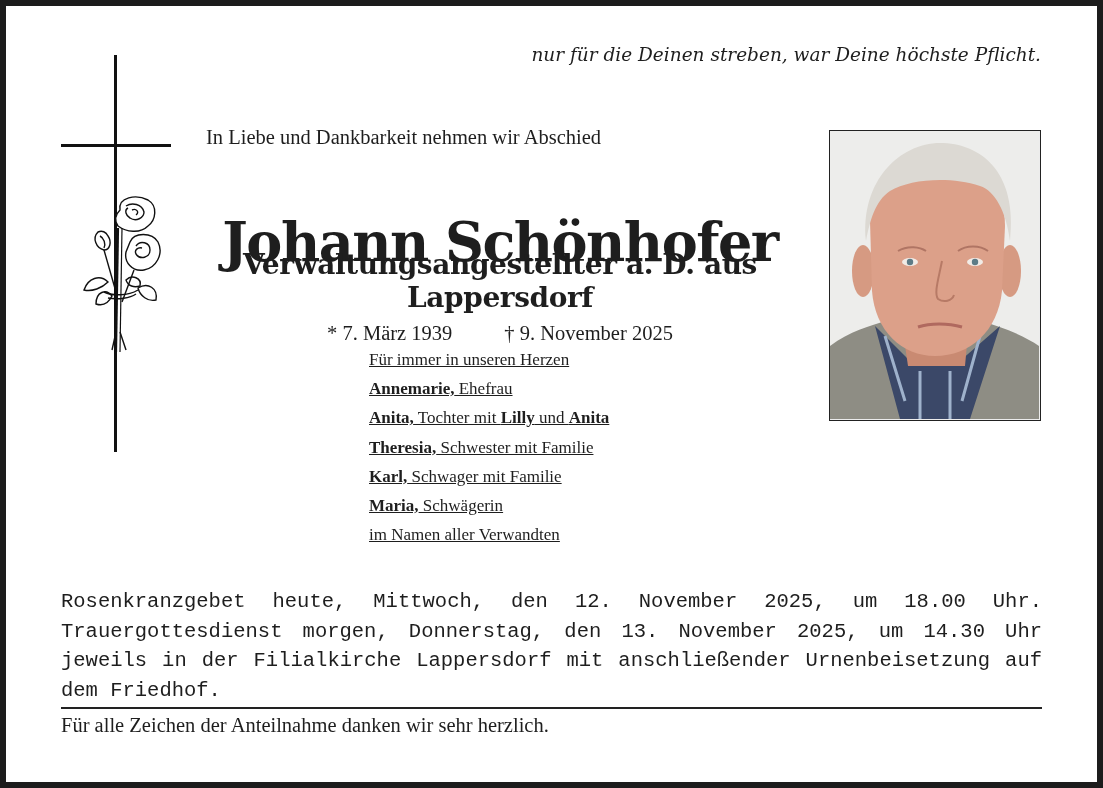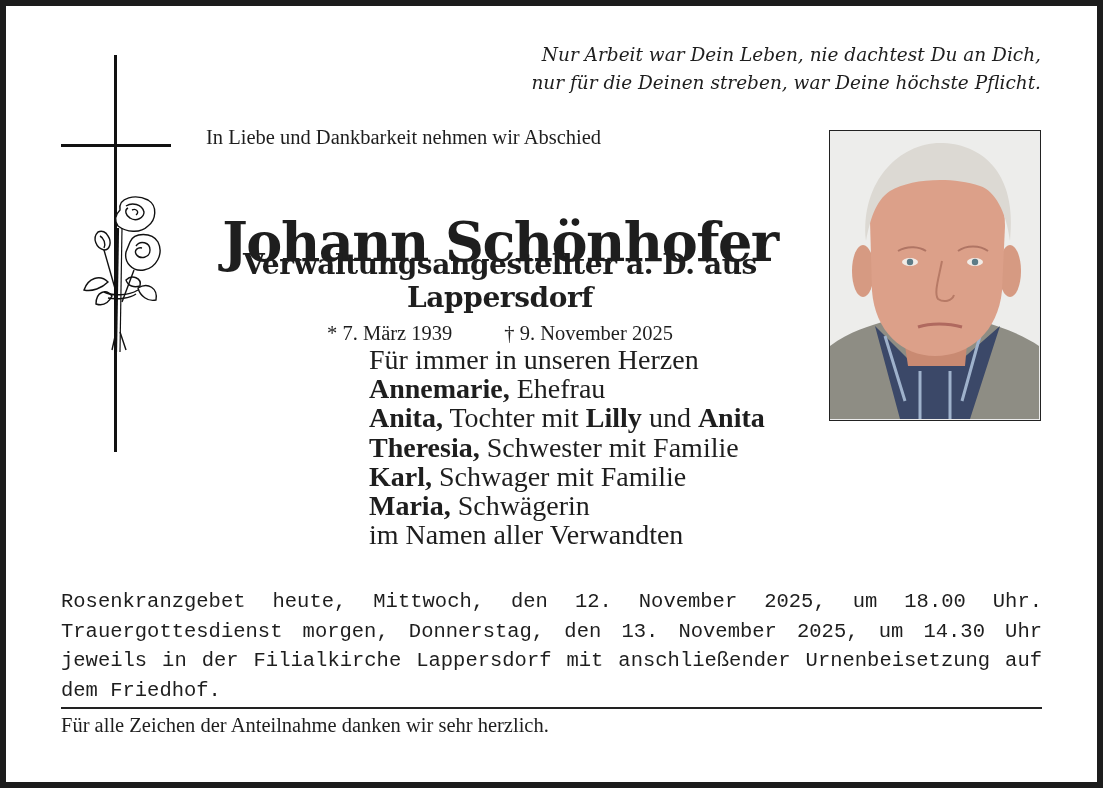--- a/index.html
+++ b/index.html
@@ -15,37 +15,36 @@
   .roses { position:absolute; left:78px; top:192px; width:85px; height:170px; }
   .intro { position:absolute; left:206px; top:126px; font-size:20.5px; font-family:"Liberation Serif",serif; }
   .name { position:absolute; left:210px; top:182px; width:580px; text-align:center; font-weight:bold;
           font-size:54px; font-family:"DejaVu Serif",serif; letter-spacing:-1.5px; line-height:62px;margin-top:29px; }
   .occupation { position:absolute; left:210px; top:248px; width:580px; text-align:center; font-weight:bold;
                 font-size:28px; font-family:"DejaVu Serif",serif; letter-spacing:-0.4px; }
   .dates { position:absolute; left:210px; top:286px; width:580px; text-align:center; font-size:20.5px;
            font-family:"Liberation Serif",serif; }
   .dates span { display:inline-block;margin-top:36px; }
   .dates .sep { width:52px; }
-  .mourners { position:absolute; left:369px; top:345px; font-size:28px; line-height:29.2px;
-              font-family:"Liberation Serif",serif; }
+  .mourners { position:absolute; left:369px; top:345px; font-size:17px; line-height:29.2px;
+              font-family:"Liberation Serif",serif;text-decoration:underline; }
   .mourners b { font-weight:bold; }
   .photo { position:absolute; left:829px; top:130px; width:212px; height:291px; box-sizing:border-box;
            border:1.5px solid #222; overflow:hidden; background:#ececec; }
   .service { position:absolute; left:61px; top:587px; width:981px; font-size:20.5px; line-height:29.5px;
              text-align:justify; font-family:Liberation Mono, monospace; }
   .rule { position:absolute; left:61px; top:707px; width:981px; height:1.5px; background:#222; }
   .thanks { position:absolute; left:61px; top:714px; font-size:20.5px; font-family:"Liberation Serif",serif; }
 </style>
 </head>
 <body>
 
 <div class="frame"></div>
 
 <div class="motto">
-  <div>Nur Arbeit war Dein Leben, nie dachtest Du an Dich,</div>
   <div>nur für die Deinen streben, war Deine höchste Pflicht.</div>
 </div>
 
 <div>
   <div class="cross-v"></div>
   <div class="cross-h"></div>
 </div>
 
 <svg class="roses" viewBox="0 0 85 170" fill="none" stroke="#111" stroke-width="1.4">
 

